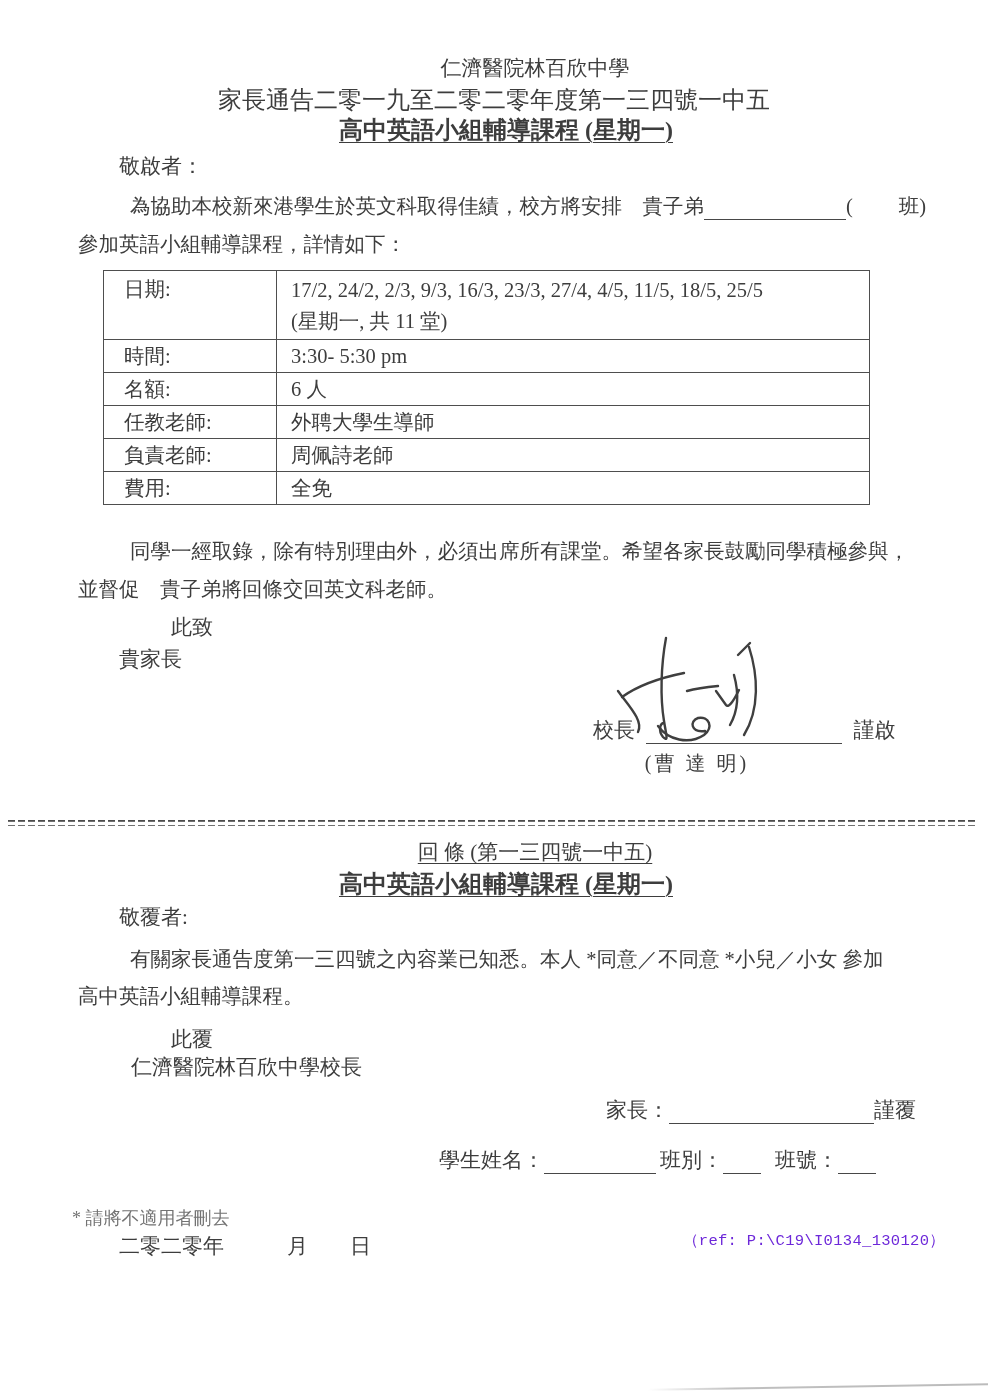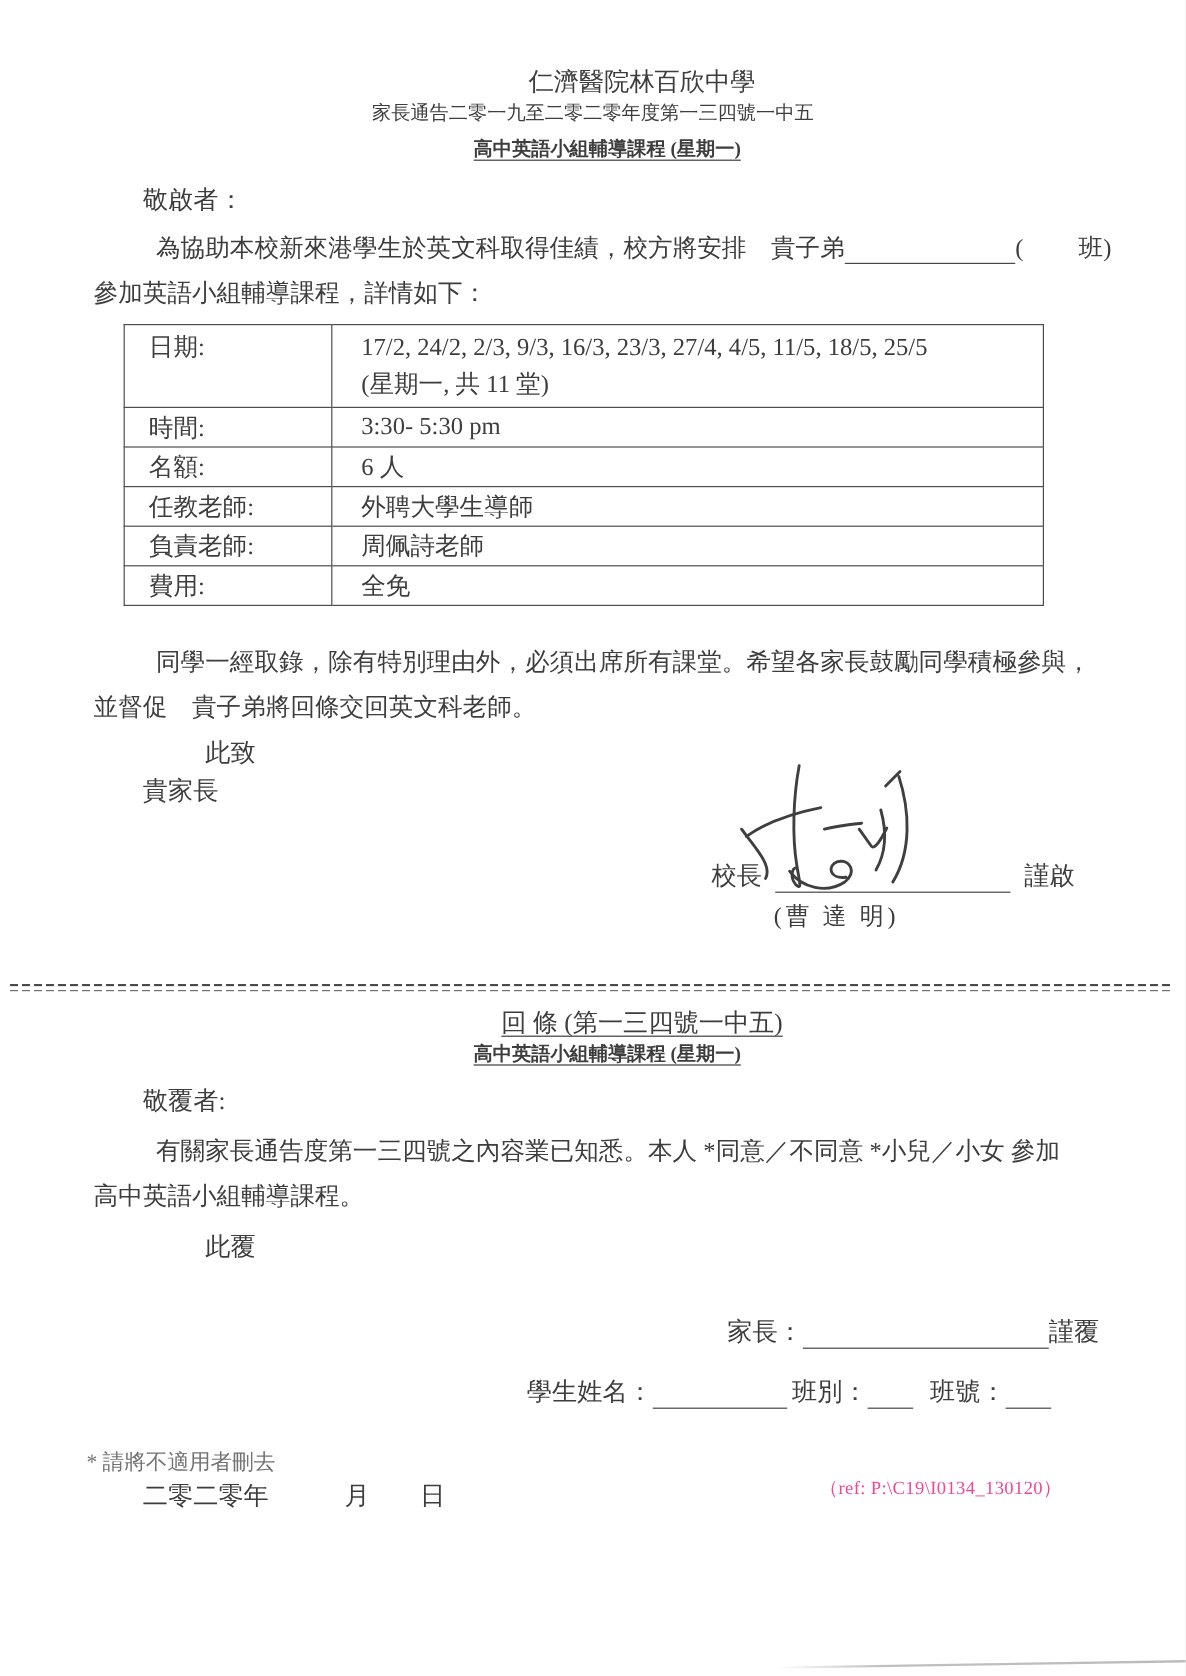--- a/index.html
+++ b/index.html
@@ -9,21 +9,21 @@
     margin:0 auto;
     background:#ffffff;
     font-family:"Liberation Serif","DejaVu Serif",serif;
     color:#3d3d3d;
     overflow:hidden;
   }
   .abs { position:absolute; white-space:nowrap; }
   .center { position:absolute; left:0; width:988px; text-align:center; }
   .fs21 { font-size:21px;padding-left:41px; }
   .fs20 { font-size:20.5px; }
-  .fs22 { font-size:16px; }
+  .fs22 { font-size:24px; }
   .bold { font-weight:bold;margin-left:12px; }
   .ul { text-decoration:underline; text-underline-offset:4px; text-decoration-thickness:1.4px; }
   .blank {
     display:inline-block;
     border-bottom:1.6px solid #474747;
     height:1.15em;
     vertical-align:bottom;
   }
   .spacer { display:inline-block; }
   table.details {
@@ -34,35 +34,35 @@
     table-layout:fixed;
     font-size:20.5px;
     color:#3d3d3d;
   }
   table.details td {
     border:1.8px solid #4e4e4e;
     padding:2px 0 2px 0;
     vertical-align:middle;
   }
   table.details td.lbl { width:152px; padding-left:20px; }
-  table.details td.val { padding-left:24px; }
+  table.details td.val { padding-left:14px; }
   table.details tr { height:31px; }
   table.details tr.first { height:66px; }
   table.details tr.first td { vertical-align:top; padding-top:4px; }
   .pre { white-space:pre-line; line-height:31px; }
   .divider {
     position:absolute; left:8px; top:820px; width:968px; height:6px;
     background:
       repeating-linear-gradient(90deg,#4c4c4c 0 7px,transparent 7px 10px) top/100% 1.8px no-repeat,
       repeating-linear-gradient(90deg,#707070 0 7px,transparent 7px 10px) bottom/100% 1.4px no-repeat;
   }
   .sig-name { letter-spacing:3px; font-size:20px; }
   .ref {
-    font-family:Liberation Serif, serif;
-    font-size:15.5px; color:#ec4899; letter-spacing:0.3px;
+    font-family:Liberation Mono, monospace;
+    font-size:15.5px; color:#6d28d9; letter-spacing:0.3px;
   }
   .footnote { font-size:18px; color:#737373; }
   .scan-line {
     position:absolute; left:648px; top:1386px; width:345px; height:2px;
     background:linear-gradient(90deg,rgba(160,160,160,0),rgba(140,140,140,.55) 25%,rgba(120,120,120,.5));
     transform:rotate(-0.9deg);
   }
   .sig-svg { position:absolute; left:588px; top:633px; }
 </style>
 </head>
@@ -142,20 +142,21 @@
   <div class="divider"></div>
 
   <div class="center fs21" style="top:838px"><span class="ul">回 條 (第一三四號一中五)</span></div>
   <div class="center fs22 bold" style="top:868px"><span class="ul">高中英語小組輔導課程 (星期一)</span></div>
 
   <div class="abs fs21" style="left:78px; top:903px">敬覆者:</div>
   <div class="abs fs20" style="left:130px; top:945px">有關家長通告度第一三四號之內容業已知悉。本人 *同意／不同意 *小兒／小女 參加</div>
   <div class="abs fs20" style="left:78px; top:982px">高中英語小組輔導課程。</div>
 
   <div class="abs fs21" style="left:130px; top:1025px">此覆</div>
+  <div class="abs fs21" style="left:90px; top:1053px">仁濟醫院林百欣中學校長</div>
 
   <div class="abs fs21" style="left:565px; top:1096px">
     <span>家長：</span><span class="blank" style="width:205px"></span><span>謹覆</span>
   </div>
 
   <div class="abs fs21" style="left:398px; top:1146px">
     <span>學生姓名：</span><span class="blank" style="width:112px"></span><span style="margin-left:4px">班別：</span><span class="blank" style="width:38px"></span><span style="margin-left:14px">班號：</span><span class="blank" style="width:38px"></span>
   </div>
 
   <div class="abs footnote" style="left:72px; top:1206px">* 請將不適用者刪去</div>

